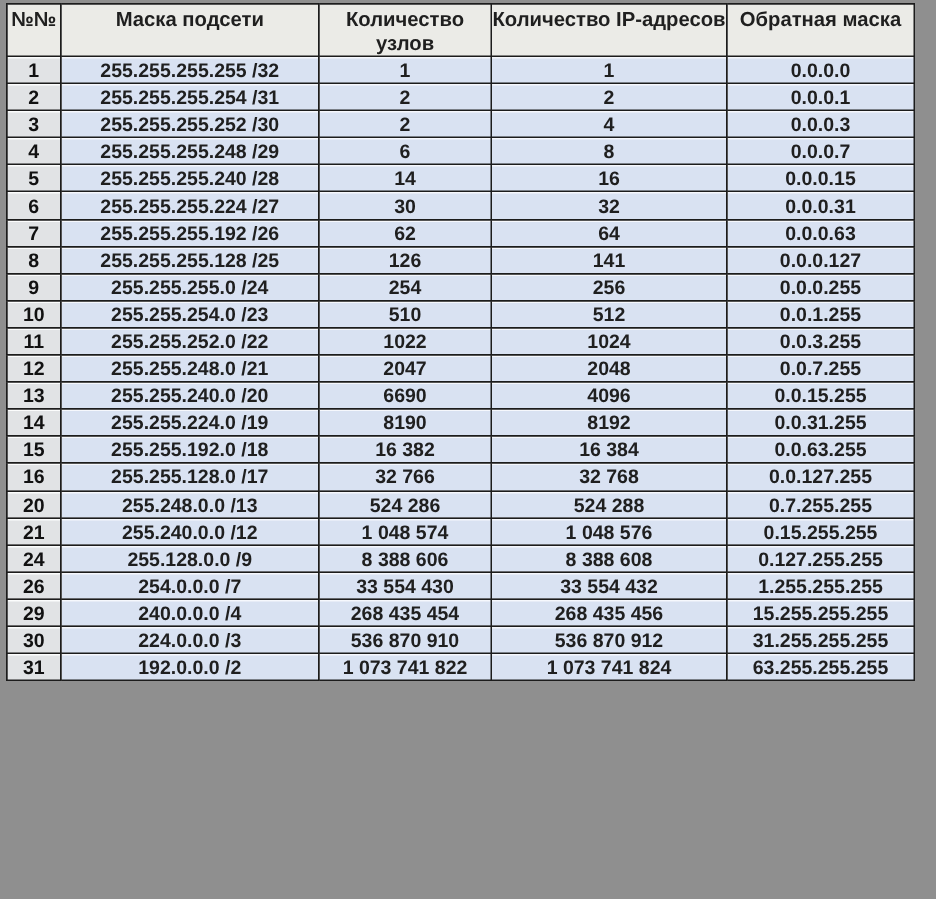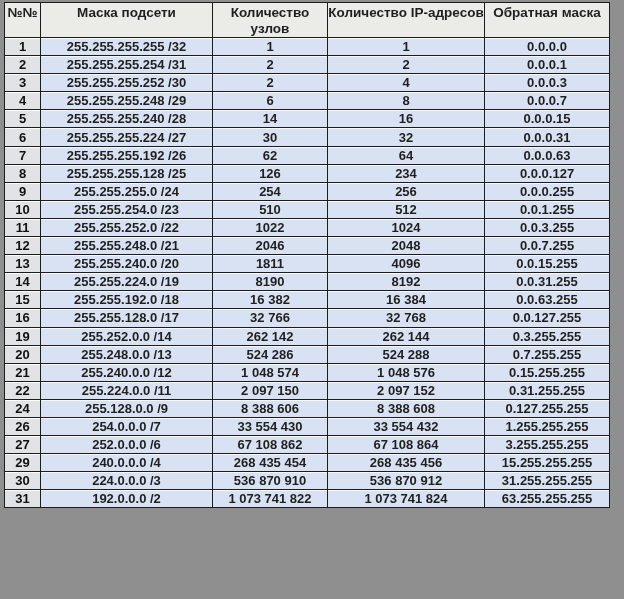--- a/index.html
+++ b/index.html
@@ -133,21 +133,21 @@
             <td class="num-cell">7</td>
             <td>255.255.255.192 /26</td>
             <td>62</td>
             <td>64</td>
             <td>0.0.0.63</td>
           </tr>
           <tr>
             <td class="num-cell">8</td>
             <td>255.255.255.128 /25</td>
             <td>126</td>
-            <td>234</td>
+            <td>141</td>
             <td>0.0.0.127</td>
           </tr>
           <tr>
             <td class="num-cell">9</td>
             <td>255.255.255.0 /24</td>
             <td>254</td>
             <td>256</td>
             <td>0.0.0.255</td>
           </tr>
           <tr>
@@ -160,28 +160,28 @@
           <tr>
             <td class="num-cell">11</td>
             <td>255.255.252.0 /22</td>
             <td>1022</td>
             <td>1024</td>
             <td>0.0.3.255</td>
           </tr>
           <tr>
             <td class="num-cell">12</td>
             <td>255.255.248.0 /21</td>
-            <td>2046</td>
+            <td>2047</td>
             <td>2048</td>
             <td>0.0.7.255</td>
           </tr>
           <tr>
             <td class="num-cell">13</td>
             <td>255.255.240.0 /20</td>
-            <td>1811</td>
+            <td>6690</td>
             <td>4096</td>
             <td>0.0.15.255</td>
           </tr>
           <tr>
             <td class="num-cell">14</td>
             <td>255.255.224.0 /19</td>
             <td>8190</td>
             <td>8192</td>
             <td>0.0.31.255</td>
           </tr>
@@ -193,67 +193,46 @@
             <td>0.0.63.255</td>
           </tr>
           <tr>
             <td class="num-cell">16</td>
             <td>255.255.128.0 /17</td>
             <td>32 766</td>
             <td>32 768</td>
             <td>0.0.127.255</td>
           </tr>
           <tr>
-            <td class="num-cell">19</td>
-            <td>255.252.0.0 /14</td>
-            <td>262 142</td>
-            <td>262 144</td>
-            <td>0.3.255.255</td>
-          </tr>
-          <tr>
             <td class="num-cell">20</td>
             <td>255.248.0.0 /13</td>
             <td>524 286</td>
             <td>524 288</td>
             <td>0.7.255.255</td>
           </tr>
           <tr>
             <td class="num-cell">21</td>
             <td>255.240.0.0 /12</td>
             <td>1 048 574</td>
             <td>1 048 576</td>
             <td>0.15.255.255</td>
           </tr>
           <tr>
-            <td class="num-cell">22</td>
-            <td>255.224.0.0 /11</td>
-            <td>2 097 150</td>
-            <td>2 097 152</td>
-            <td>0.31.255.255</td>
-          </tr>
-          <tr>
             <td class="num-cell">24</td>
             <td>255.128.0.0 /9</td>
             <td>8 388 606</td>
             <td>8 388 608</td>
             <td>0.127.255.255</td>
           </tr>
           <tr>
             <td class="num-cell">26</td>
             <td>254.0.0.0 /7</td>
             <td>33 554 430</td>
             <td>33 554 432</td>
             <td>1.255.255.255</td>
-          </tr>
-          <tr>
-            <td class="num-cell">27</td>
-            <td>252.0.0.0 /6</td>
-            <td>67 108 862</td>
-            <td>67 108 864</td>
-            <td>3.255.255.255</td>
           </tr>
           <tr>
             <td class="num-cell">29</td>
             <td>240.0.0.0 /4</td>
             <td>268 435 454</td>
             <td>268 435 456</td>
             <td>15.255.255.255</td>
           </tr>
           <tr>
             <td class="num-cell">30</td>

